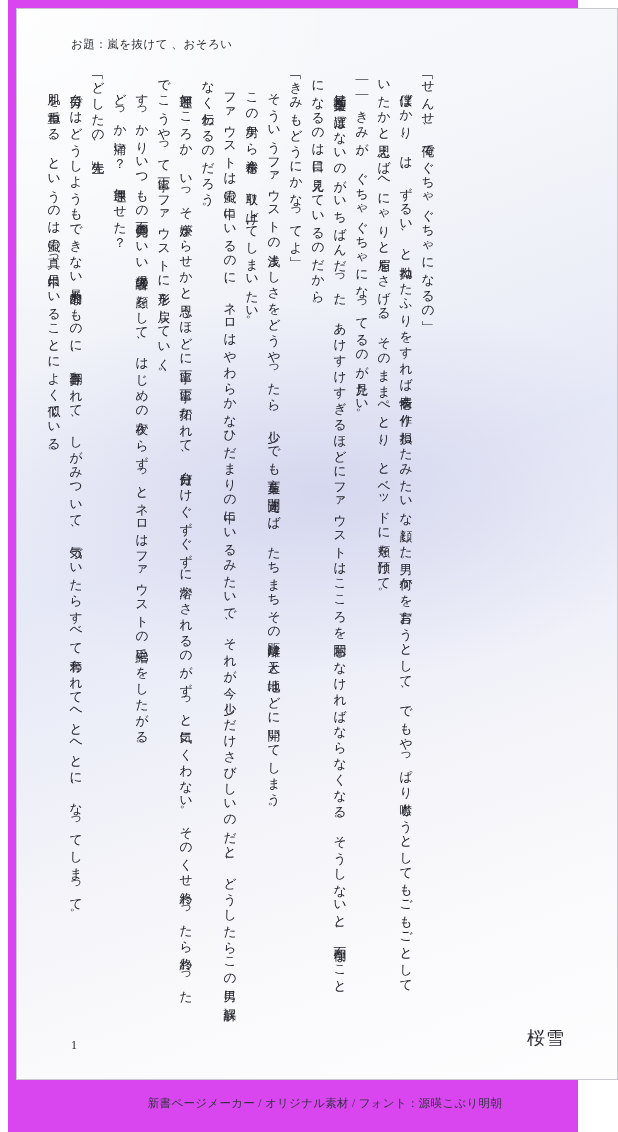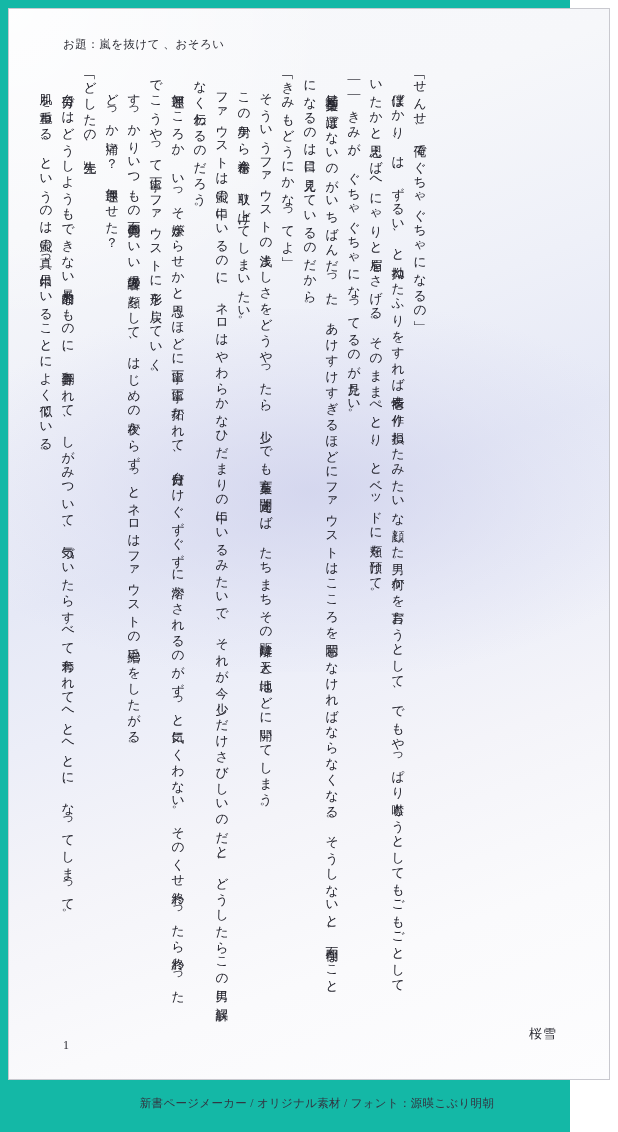--- a/index.html
+++ b/index.html
@@ -11,21 +11,22 @@
     width: 618px;
     height: 1132px;
     font-family: "Liberation Serif", "DejaVu Serif", serif;
     overflow: hidden;
   }
   #page {
     position: relative;
     width: 570px;
     height: 1132px;
     box-sizing: border-box;
-    background: #14b8a6;
+    background: #d946ef;
+    margin-left: 8px;
   }
   
   #sheet {
     position: absolute;
     left: 8px;
     top: 8px;
     width: 602px;
     height: 1072px;
     box-sizing: border-box;
     border: 1px solid #c9c9cf;
@@ -112,22 +113,22 @@
     position: absolute;
     left: 54px;
     bottom: 26px;
     font-size: 12px;
     color: #2b2b33;
     z-index: 5;
   }
   #author {
     position: absolute;
     right: 52px;
-    bottom: 36px;
-    font-size: 13px;
+    bottom: 29px;
+    font-size: 18px;
     color: #2b2b33;
     letter-spacing: 1px;
     z-index: 5;
   }
 
   
   #caption {
     position: absolute;
     left: 8px;
     top: 1096px;

